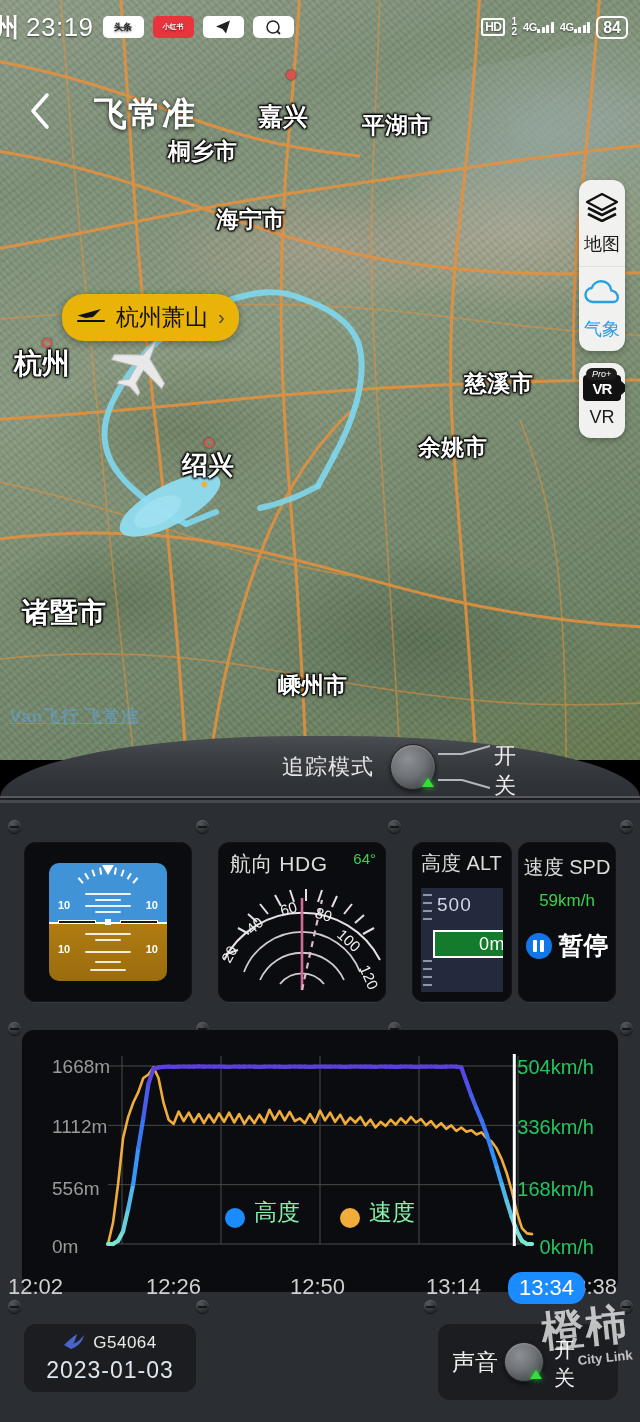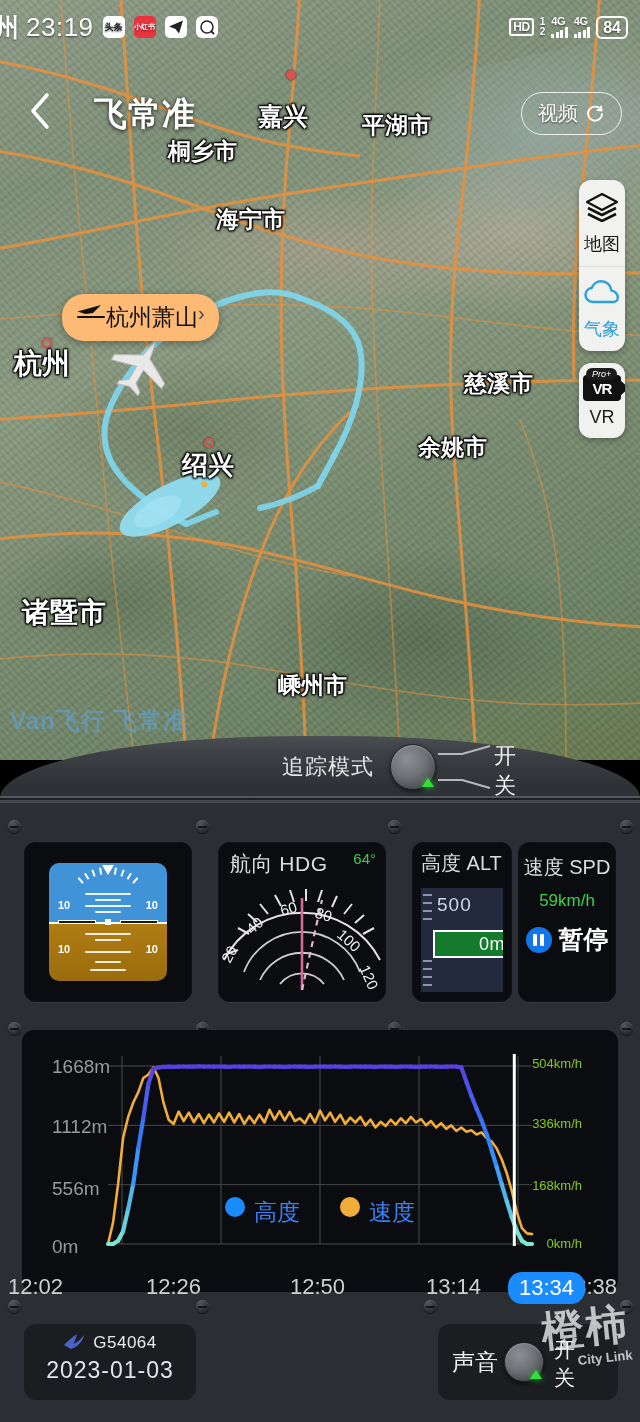--- a/index.html
+++ b/index.html
@@ -55,33 +55,33 @@
   
   .statusbar {
     position: absolute; left: 0; top: 0; width: 640px; height: 54px;
     display: flex; align-items: center; color: #fff; z-index: 40;
     text-shadow: 0 1px 2px rgba(0,0,0,.6);
   }
   .sb-left { display: flex; align-items: center; gap: 9px; padding-left: 0px; }
   .sb-edge { font-size: 25px; font-weight: bold; letter-spacing: -2px; margin-left: -6px; }
   .sb-time { font-size: 26px; font-weight: 500; letter-spacing: .5px; }
   .sb-appicon {
-    width: 22px; height: 22px; border-radius: 5px; background: #fff;
+    width: 41px; height: 22px; border-radius: 5px; background: #fff;
     display: flex; align-items: center; justify-content: center;
     font-size: 9px; color: #222; font-weight: bold; overflow: hidden;
   }
   .sb-appicon.red { background: #e8343c; color: #fff; font-size: 7px; }
   .sb-appicon.round { border-radius: 6px; }
   .sb-right { margin-left: auto; display: flex; align-items: center; gap: 6px; padding-right: 12px; }
   .hd-box {
     border: 2px solid #fff; border-radius: 3px; font-size: 12px; font-weight: bold;
     padding: 0 2px; line-height: 14px; letter-spacing: -.5px;
   }
   .sim12 { font-size: 10px; line-height: 10px; font-weight: bold; }
-  .netgrp { display: flex; flex-direction: column; align-items: flex-start; line-height: 1; }
+  .netgrp { display: flex; flex-direction: row; align-items: center; line-height: 1; }
   .netlbl { font-size: 11px; font-weight: bold; letter-spacing: -.3px; }
   .bars { display: flex; align-items: flex-end; gap: 1.5px; height: 11px; }
   .bars i { display: block; width: 3px; background: #fff; border-radius: .5px; }
   .bars i:nth-child(1){height:4px} .bars i:nth-child(2){height:6px}
   .bars i:nth-child(3){height:8px} .bars i:nth-child(4){height:11px}
   .batt {
     border: 2px solid #fff; border-radius: 6px; font-size: 16px; font-weight: bold;
     padding: 0 5px; line-height: 19px;
   }
 
@@ -129,33 +129,33 @@
     font-size: 15px; font-weight: bold; letter-spacing: -1px; position: relative;
   }
   .vr-glyph::after {
     content: ""; position: absolute; right: -8px; top: 5px;
     border-left: 9px solid #111; border-top: 8px solid transparent; border-bottom: 8px solid transparent;
   }
 
   
   .airport-pill {
     position: absolute; left: 62px; top: 294px; z-index: 25;
-    background: #fdba74; border-radius: 22px; padding: 8px 14px 8px 14px;
-    display: flex; align-items: flex-start; 
+    background: #eab308; border-radius: 22px; padding: 8px 14px 8px 14px;
+    display: flex; align-items: center; gap: 10px;
     box-shadow: 0 2px 8px rgba(0,0,0,.35); cursor: pointer;
   }
   .airport-pill .name { font-size: 23px; color: #111; font-weight: 500; }
   .airport-pill .chev { color: #444; font-size: 20px; font-weight: 300; }
 
   .plane-marker { position: absolute; left: 108px; top: 328px; z-index: 20; }
 
   .map-watermark {
     position: absolute; left: 10px; top: 705px; z-index: 15;
-    color: rgba(96,166,224,.55); font-size: 24px; font-weight: bold;
-    letter-spacing: 1px; filter: blur(.7px);
+    color: rgba(96,166,224,.55); font-size: 17px; font-weight: bold;
+    letter-spacing: 1px; filter: blur(.7px); text-decoration: underline;
   }
 
   
   .panel {
     position: absolute; left: 0; top: 736px; width: 640px; height: 686px;
     background: linear-gradient(180deg, #4a4d52 0%, #3b3e43 3%, #2f3237 7%, #2b2e33 12%, #2a2d31 100%);
     border-radius: 300px 300px 0 0 / 62px 62px 0 0;
     overflow: hidden;
   }
   .panel-inner {
@@ -241,50 +241,50 @@
     color: #fff; font-size: 18px; letter-spacing: .5px;
   }
 
   
   #g-spd {
     left: 518px; top: 0; width: 98px; height: 160px; background: #0b0c0f;
     display: flex; flex-direction: column;
   }
   .spd-title { color: #dcdcdc; font-size: 20px; text-align: center; margin-top: 12px; }
   .spd-val { color: #3ad14a; font-size: 17px; text-align: center; margin-top: 10px; }
-  .pause-row { display: flex; align-items: center; justify-content: center; gap: 7px; margin-top: 12px; cursor: pointer; }
+  .pause-row { display: flex; align-items: center; justify-content: center; gap: 7px; margin-top: 18px; cursor: pointer; }
   .pause-ic {
     width: 26px; height: 26px; border-radius: 50%; background: #1376e8;
     display: flex; align-items: center; justify-content: center; gap: 3px;
   }
   .pause-ic i { display: block; width: 4px; height: 12px; background: #fff; border-radius: 1px; }
   .pause-txt { color: #fff; font-size: 25px; font-weight: bold; }
 
   
   .chart-wrap {
     position: absolute; left: 22px; top: 1030px; width: 596px; height: 262px;
     background: #0b0c0f; border-radius: 12px; z-index: 5; overflow: hidden;
   }
   .chart-svg { position: absolute; left: 0; top: 0; }
   .axis-l { position: absolute; color: #9a9a9a; font-size: 19px; left: 30px; }
-  .axis-r { position: absolute; color: #84cc16; font-size: 13px; right: 36px; }
+  .axis-r { position: absolute; color: #22c55e; font-size: 20px; right: 24px; }
   .axis-x { position: absolute; color: #cfcfcf; font-size: 22px; bottom: 2px; }
   .legend { position: absolute; left: 50%; transform: translateX(-50%); bottom: 64px; display: flex; gap: 40px; align-items: center; }
   .legend span.dot { width: 20px; height: 20px; border-radius: 50%; display: inline-block; margin-right: 9px; vertical-align: middle; }
-  .legend .li { color: #3b82f6; font-size: 23px; display: flex; align-items: flex-start; font-family: Liberation Mono, monospace; }
+  .legend .li { color: #86efac; font-size: 23px; display: flex; align-items: flex-end; font-family: Liberation Mono, monospace; }
   .time-badge {
     position: absolute; bottom: -2px; left: 486px;
     background: #1a8cff; color: #fff; border-radius: 14px; padding: 3px 11px;
     font-size: 22px; z-index: 3;
   }
 
   
   .bottom { position: absolute; left: 0; top: 1320px; width: 640px; height: 100px; z-index: 5; }
   .bcard { position: absolute; background: #1b1d21; border-radius: 12px; }
-  #b-flight { left: 24px; top: 4px; width: 172px; height: 76px; }
+  #b-flight { left: 24px; top: 4px; width: 172px; height: 68px; }
   .b-fl-top { display: flex; align-items: center; justify-content: center; gap: 8px; margin-top: 8px; }
   .b-fl-no { color: #e9e9e9; font-size: 17px; letter-spacing: .5px; }
   .b-fl-date { color: #dfe6ee; font-size: 23px; text-align: center; margin-top: 3px; letter-spacing: 1px; }
   #b-type { left: 212px; top: 4px; width: 212px; height: 76px; display: flex; align-items: center; justify-content: center; }
   .b-type-txt { color: #f0f0f0; font-size: 15px; text-align: center; padding: 0 8px; }
   #b-sound { left: 438px; top: 4px; width: 180px; height: 76px; display: flex; align-items: center; padding-left: 14px; }
   .b-sound-txt { color: #f0f0f0; font-size: 23px; }
   .sound-knob-wrap { display: flex; align-items: center; margin-left: 6px; }
   .sound-onoff { display: flex; flex-direction: column; justify-content: space-between; height: 52px; color: #f0f0f0; font-size: 21px; margin-left: 10px; }
 
@@ -410,29 +410,20 @@
       <span class="batt">84</span>
     </div>
   </div>
 
   <div class="back-btn">
     <svg width="24" height="38" viewBox="0 0 24 38">
         <path d="M19,3 L5,19 L19,35" fill="none" stroke="#fff" stroke-width="3.6" stroke-linecap="round" stroke-linejoin="round"></path>
       </svg>
   </div>
   <div class="app-title">飞常准</div>
-  <div class="video-btn">
-    <span>视频</span>
-    <span class="ic">
-      <svg width="20" height="20" viewBox="0 0 20 20">
-          <path d="M16,6 A7,7 0 1 0 17,10" fill="none" stroke="#fff" stroke-width="1.8" stroke-linecap="round"></path>
-          <path d="M16,2.5 L16.5,6.5 L12.5,6" fill="none" stroke="#fff" stroke-width="1.8" stroke-linecap="round"></path>
-        </svg>
-    </span>
-  </div>
 
   <div class="tools">
     <div class="tool-card">
       <div class="tool-item">
         <span>
           <svg width="34" height="30" viewBox="0 0 34 30">
             <path d="M17,2 L32,10 L17,18 L2,10 Z" fill="none" stroke="#111" stroke-width="2.2" stroke-linejoin="round"></path>
             <path d="M3,16 L17,23 L31,16" fill="none" stroke="#111" stroke-width="2.6" stroke-linejoin="round"></path>
             <path d="M3,22 L17,29 L31,22" fill="none" stroke="#111" stroke-width="2.6" stroke-linejoin="round"></path>
           </svg>

